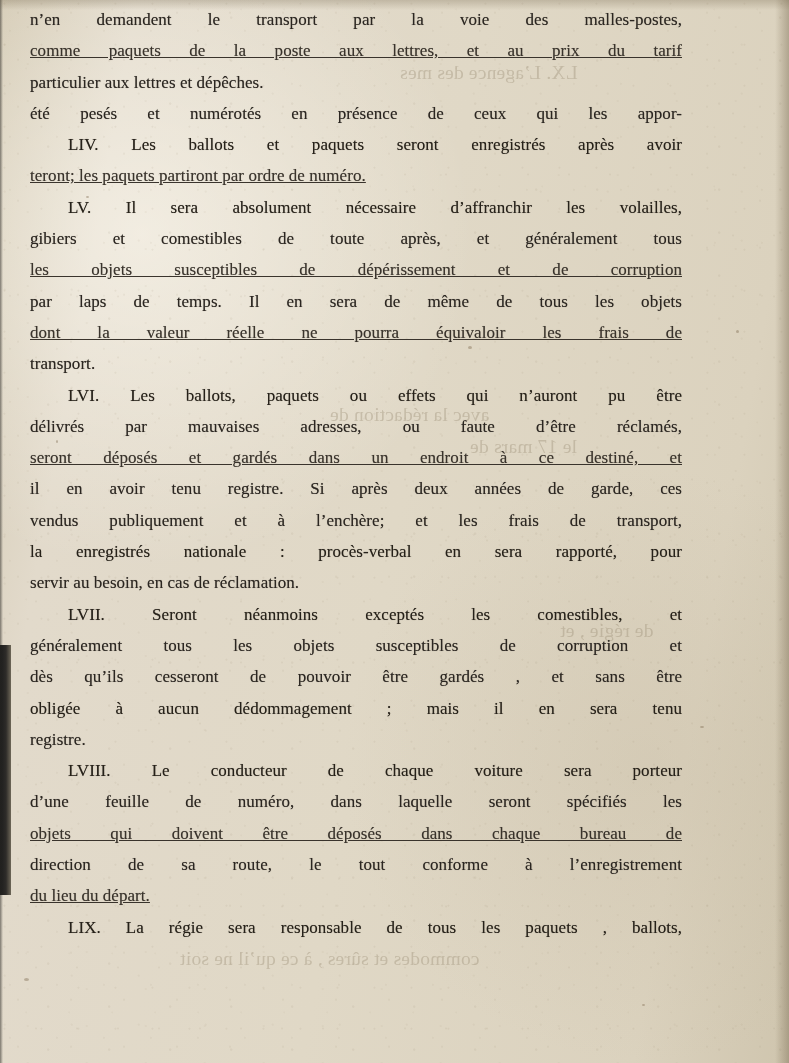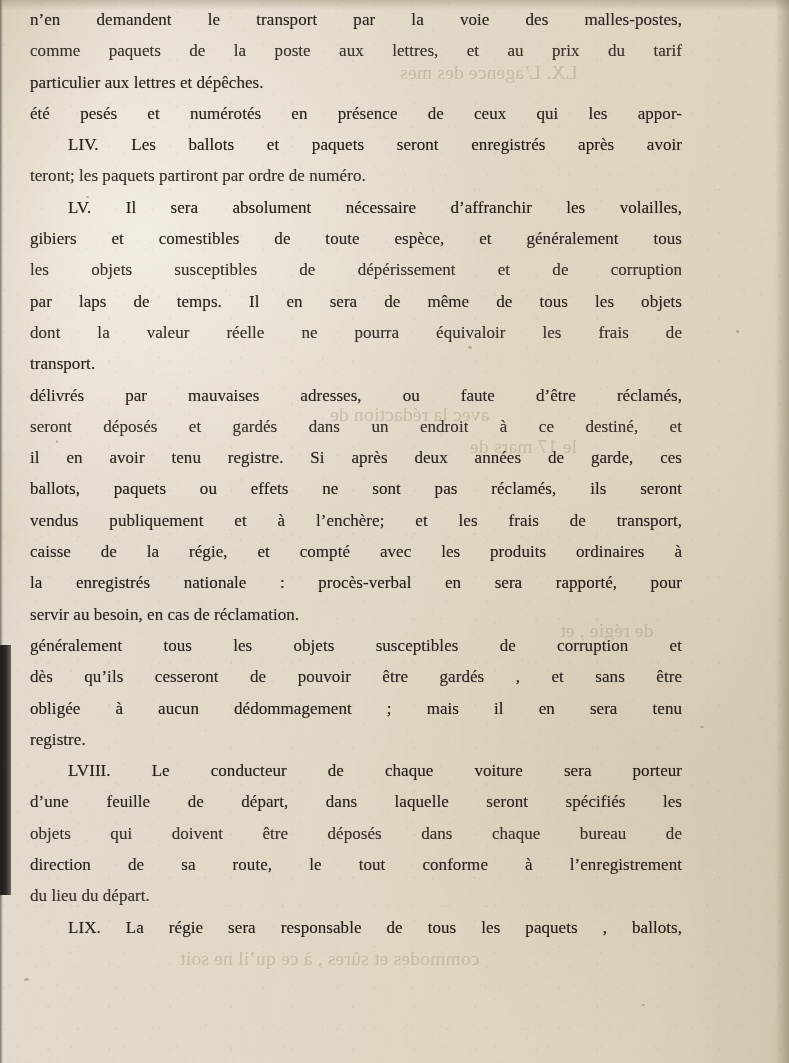--- a/index.html
+++ b/index.html
@@ -126,21 +126,21 @@
   }
   .line.last {
     white-space: pre;
     text-align: left;
     text-align-last: left;
   }
   .indent { padding-left: 38px; }
 
   
   .w-a { color: #2b2621; }
-  .w-b { color: #332d26; opacity: 0.96; }
+  .w-b { color: #332d26; opacity: 0.96; text-decoration: underline; }
   .w-c { color: #262119; }
 </style>
 </head>
 <body>
 
 <div class="page">
 
   <div class="grain"></div>
 
   <div class="speck" style="left:86px;  top:196px; width:3px;  height:2px;"></div>
@@ -163,42 +163,42 @@
 
     <div class="line j w-a">n’en demandent le transport par la voie des malles-postes,</div>
     <div class="line j w-b">comme paquets de la poste aux lettres, et au prix du tarif</div>
     <div class="line last w-a">particulier aux lettres et dépêches.</div>
 
     <div class="line j w-a">été pesés et numérotés en présence de ceux qui les appor-</div>
     <div class="line j indent w-c">LIV. Les ballots et paquets seront enregistrés après avoir</div>
     <div class="line last w-b">teront; les paquets partiront par ordre de numéro.</div>
 
     <div class="line j indent w-c">LV. Il sera absolument nécessaire d’affranchir les volailles,</div>
-    <div class="line j w-a">gibiers et comestibles de toute espèce, et généralement tous</div>
+    <div class="line j w-a">gibiers et comestibles de toute après, et généralement tous</div>
     <div class="line j w-b">les objets susceptibles de dépérissement et de corruption</div>
     <div class="line j w-a">par laps de temps. Il en sera de même de tous les objets</div>
     <div class="line j w-b">dont la valeur réelle ne pourra équivaloir les frais de</div>
     <div class="line last w-a">transport.</div>
 
+    <div class="line j indent w-c">LVI. Les ballots, paquets ou effets qui n’auront pu être</div>
     <div class="line j w-a">délivrés par mauvaises adresses, ou faute d’être réclamés,</div>
     <div class="line j w-b">seront déposés et gardés dans un endroit à ce destiné, et</div>
     <div class="line j w-a">il en avoir tenu registre. Si après deux années de garde, ces</div>
-    <div class="line j w-c">ballots, paquets ou effets ne sont pas réclamés, ils seront</div>
     <div class="line j w-a">vendus publiquement et à l’enchère; et les frais de transport,</div>
-    <div class="line j w-a">caisse de la régie, et compté avec les produits ordinaires à</div>
     <div class="line j w-c">la enregistrés nationale : procès-verbal en sera rapporté, pour</div>
     <div class="line last w-a">servir au besoin, en cas de réclamation.</div>
 
+    <div class="line j indent w-c">LVII. Seront néanmoins exceptés les comestibles, et</div>
     <div class="line j w-a">généralement tous les objets susceptibles de corruption et</div>
     <div class="line j w-a">dès qu’ils cesseront de pouvoir être gardés , et sans être</div>
     <div class="line j w-c">obligée à aucun dédommagement ; mais il en sera tenu</div>
     <div class="line last w-a">registre.</div>
 
     <div class="line j indent w-c">LVIII. Le conducteur de chaque voiture sera porteur</div>
-    <div class="line j w-a">d’une feuille de départ, dans laquelle seront spécifiés les</div>
+    <div class="line j w-a">d’une feuille de numéro, dans laquelle seront spécifiés les</div>
     <div class="line j w-b">objets qui doivent être déposés dans chaque bureau de</div>
     <div class="line j w-a">direction de sa route, le tout conforme à l’enregistrement</div>
     <div class="line last w-b">du lieu du départ.</div>
 
     <div class="line j indent w-c">LIX. La régie sera responsable de tous les paquets , ballots,</div>
 
   </div>
 
   <div class="scan-edge" style="top:645px; height:250px;"></div>
   <div class="scan-edge-hairline"></div>

